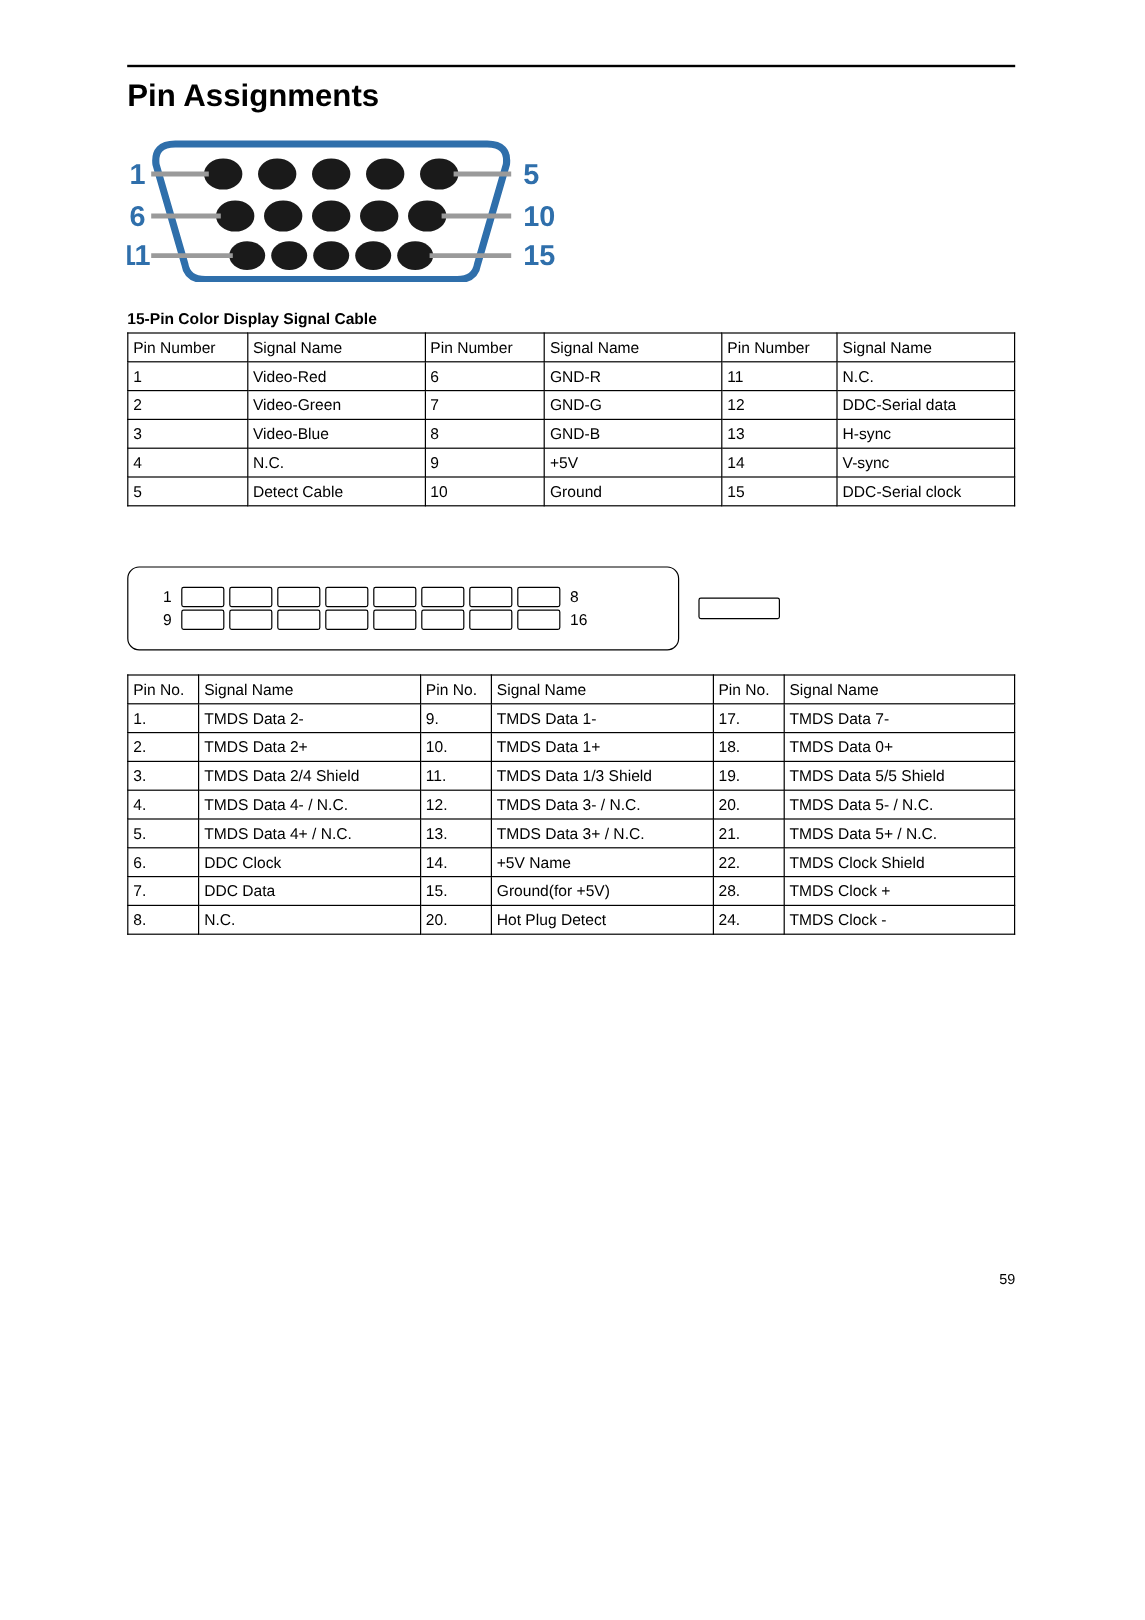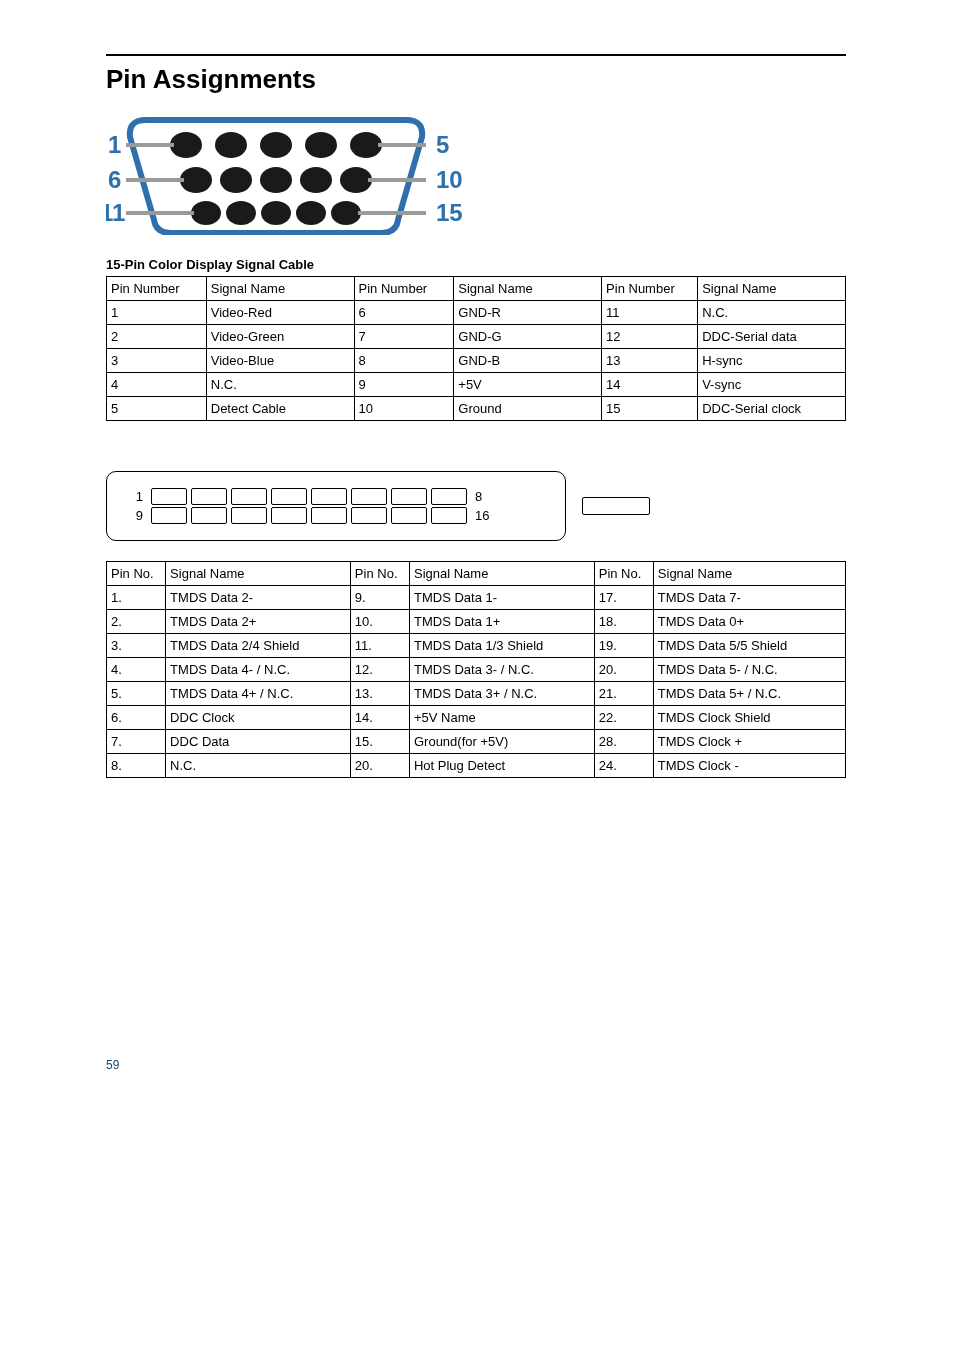--- a/index.html
+++ b/index.html
@@ -55,24 +55,24 @@
   .t15 th:nth-child(6), .t15 td:nth-child(6) { width: 20%; }
 
   .t24 th:nth-child(1), .t24 td:nth-child(1) { width: 8%; }
   .t24 th:nth-child(2), .t24 td:nth-child(2) { width: 25%; }
   .t24 th:nth-child(3), .t24 td:nth-child(3) { width: 8%; }
   .t24 th:nth-child(4), .t24 td:nth-child(4) { width: 25%; }
   .t24 th:nth-child(5), .t24 td:nth-child(5) { width: 8%; }
   .t24 th:nth-child(6), .t24 td:nth-child(6) { width: 26%; }
 
   .page-num {
-    text-align: left;
+    text-align: right;
     font-size: 12px;
     margin-top: 280px;
-    color: #0c4a6e;
+    color: #000000;
   }
 
   
   .diag2-wrap { margin: 50px 0 20px 0; }
   .diag2 {
     border: 1.5px solid #000;
     border-radius: 10px;
     padding: 14px 14px 14px 14px;
     width: 460px;
     display: inline-block;

